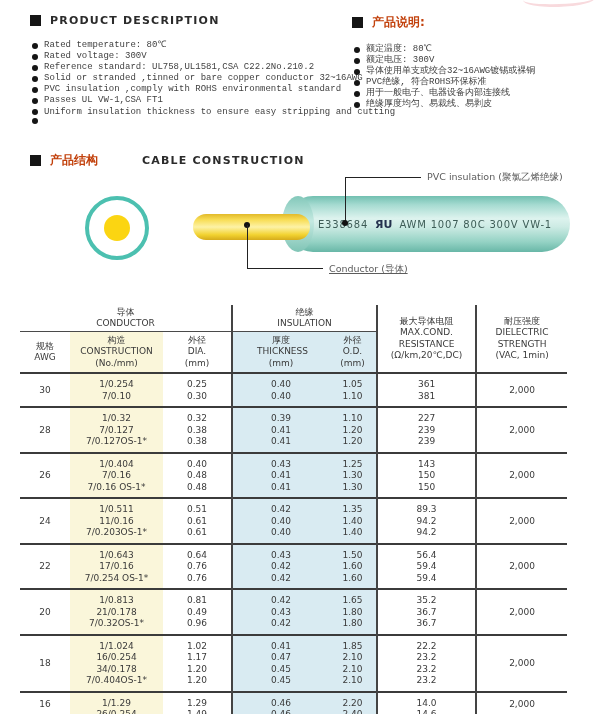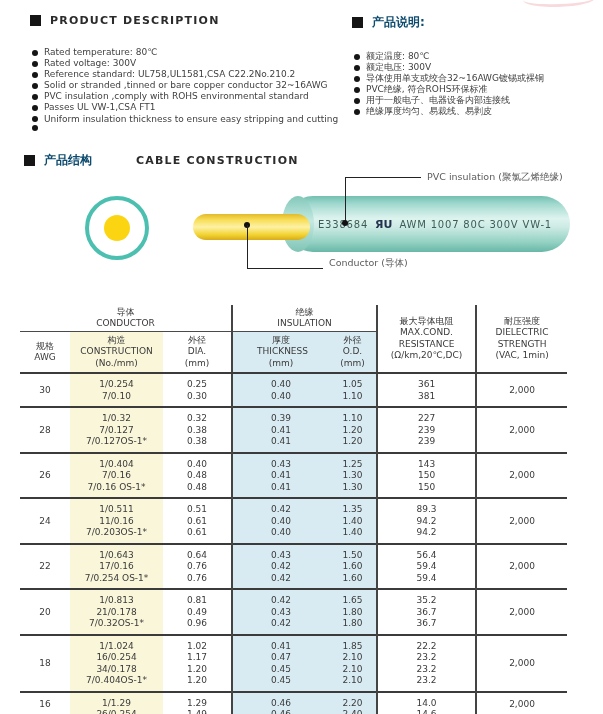--- a/index.html
+++ b/index.html
@@ -2,32 +2,32 @@
 <html style="--teal: #4CC0B0; --wire-yellow: #FBD512; --construction-bg: #FAF6DA; --insulation-bg: #D9EBF2;"><head>
 <meta charset="utf-8">
 <style>
   html,body{margin:0;padding:0;background:#fff;}
   .page{position:relative;width:603px;height:714px;background:#fff;overflow:hidden;
         font-family:"DejaVu Sans",sans-serif;color:#3a3a3a;}
   
   .sec-head{display:flex;align-items:center;gap:9px;}
   .sq{width:11px;height:11px;background:#151515;flex:0 0 auto;}
   .sec-title-en{font-size:11px;font-weight:bold;letter-spacing:1.2px;color:#2b2b2b;}
-  .sec-title-zh{font-size:12px;font-weight:bold;color:#0c4a6e;}
+  .sec-title-zh{font-size:12px;font-weight:bold;color:#c2410c;}
   
   .desc{position:absolute;left:30px;top:14px;right:12px;display:flex;}
   .desc .col-en{width:322px;flex:0 0 auto;}
   .desc .col-zh{flex:1;}
-  ul.bullets{list-style:none;margin:20px 0 0 2px;padding:0;font-size:9px;line-height:11.1px;color:#3f3f3f;}
+  ul.bullets{list-style:none;margin:13px 0 0 2px;padding:0;font-size:9px;line-height:11.1px;color:#3f3f3f;font-family:Liberation Mono, monospace;}
   ul.bullets li{display:flex;align-items:center;gap:6px;white-space:nowrap;}
   .dot{width:6px;height:6px;border-radius:50%;background:#151515;flex:0 0 auto;}
   .logo-frag{position:absolute;right:8px;top:-9px;width:72px;height:13px;border-radius:50%;
              border-bottom:3px solid #f3bcc3;opacity:.55;transform:rotate(-2deg);}
   
-  .construction-head{position:absolute;left:24px;top:152px;}
+  .construction-head{position:absolute;left:30px;top:152px;}
   .construction-head .gap{display:inline-block;width:26px;}
   .diagram{position:absolute;left:0;top:0;width:603px;height:714px;pointer-events:none;}
   .cross-outer{position:absolute;left:85px;top:196px;width:64px;height:64px;box-sizing:border-box;
                border:4px solid var(--teal);border-radius:50%;background:#fff;}
   .cross-core{position:absolute;left:104px;top:215px;width:26px;height:26px;border-radius:50%;background:var(--wire-yellow);}
   .cylinder{position:absolute;left:285px;top:196px;width:285px;height:56px;border-radius:28px;
             background:linear-gradient(180deg,#72c0b1 0%,#a6dbd1 16%,#ddf3ee 40%,#cdebe4 55%,#94d2c4 82%,#68b7a7 100%);}
   .endcap{position:absolute;left:282px;top:196px;width:32px;height:56px;border-radius:50%;
           background:linear-gradient(180deg,#83c8ba 0%,#c4e9e1 45%,#7fc4b5 100%);}
   .rod{position:absolute;left:193px;top:214px;width:117px;height:26px;border-radius:13px;
@@ -157,21 +157,21 @@
     </div>
 
     <div class="ptr" style="left:345px;top:177px;width:76px;height:1px;"></div>
     <div class="ptr" style="left:345px;top:177px;width:1px;height:46px;"></div>
     <div class="ptr-dot" style="left:342px;top:220px;"></div>
     <div class="diag-label" style="left:427px;top:171px;">PVC insulation (聚氯乙烯绝缘)</div>
 
     <div class="ptr-dot" style="left:244px;top:222px;"></div>
     <div class="ptr" style="left:247px;top:225px;width:1px;height:44px;"></div>
     <div class="ptr" style="left:247px;top:268px;width:76px;height:1px;"></div>
-    <div class="diag-label" style="left:329px;top:257px;">Conductor (导体)</div>
+    <div class="diag-label" style="left:329px;top:263px;text-decoration:underline;">Conductor (导体)</div>
   </div>
 
   <div class="spec">
     <table>
       <colgroup>
         <col style="width:50px">
           <col style="width:93px">
           <col style="width:69px">
         <col style="width:73px">
           <col style="width:72px">

